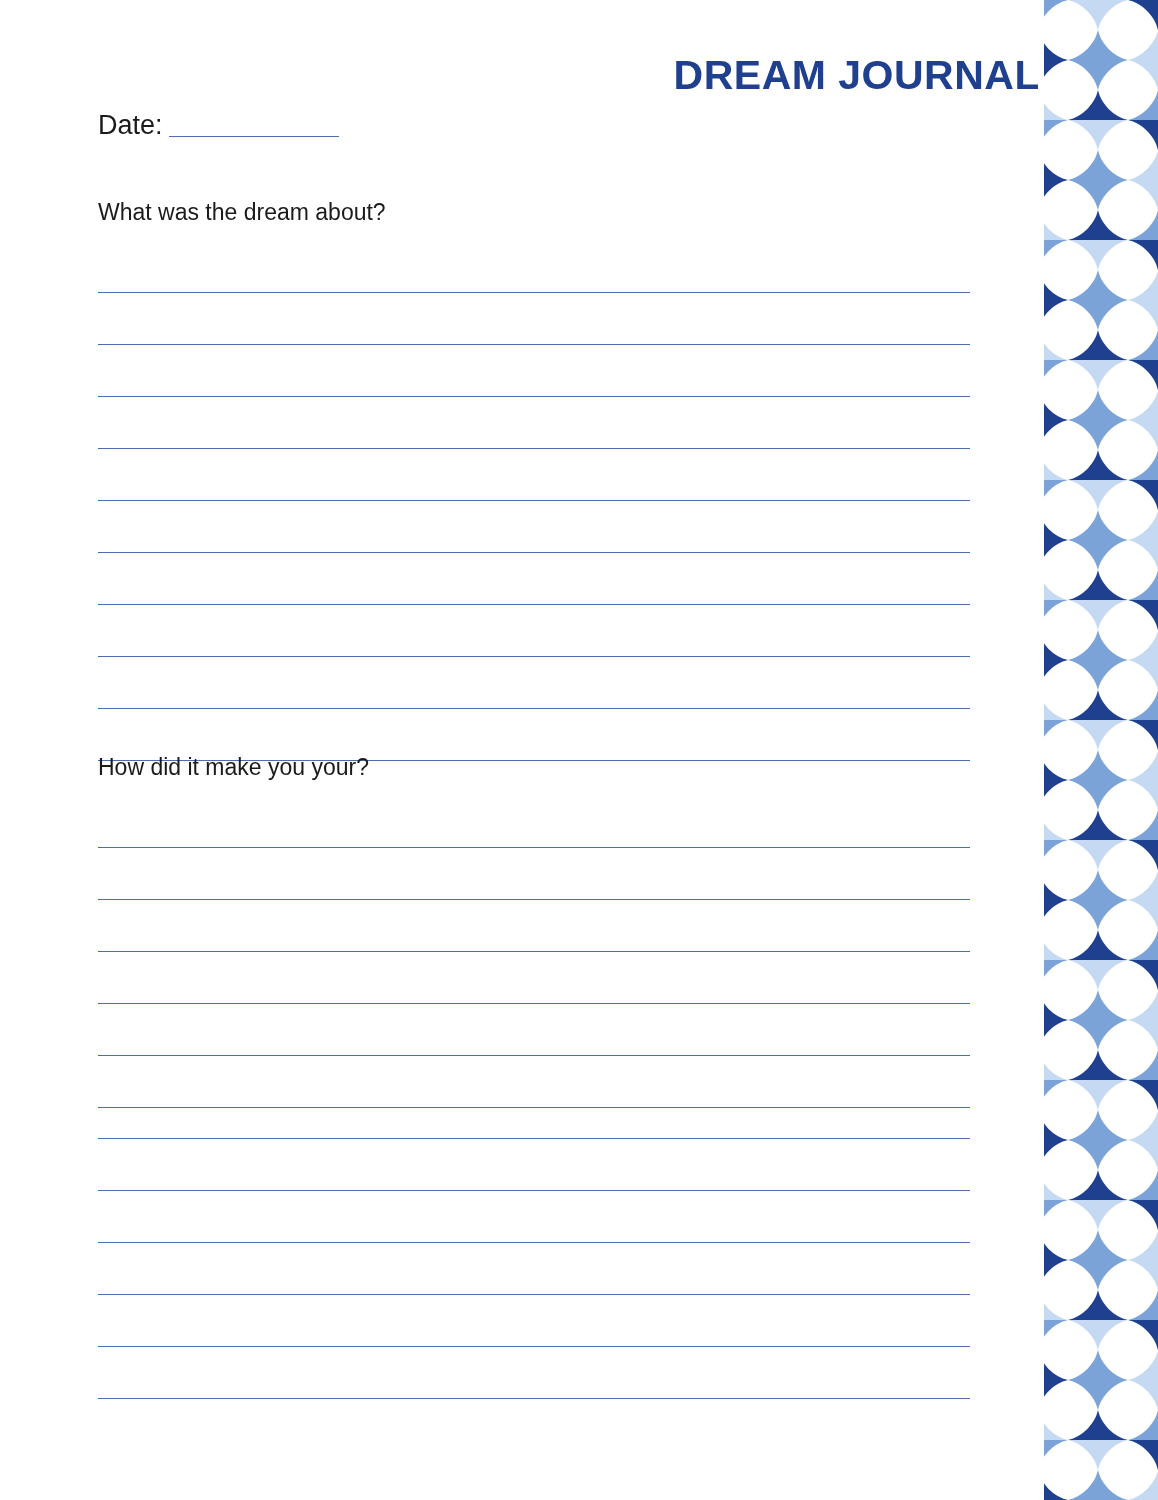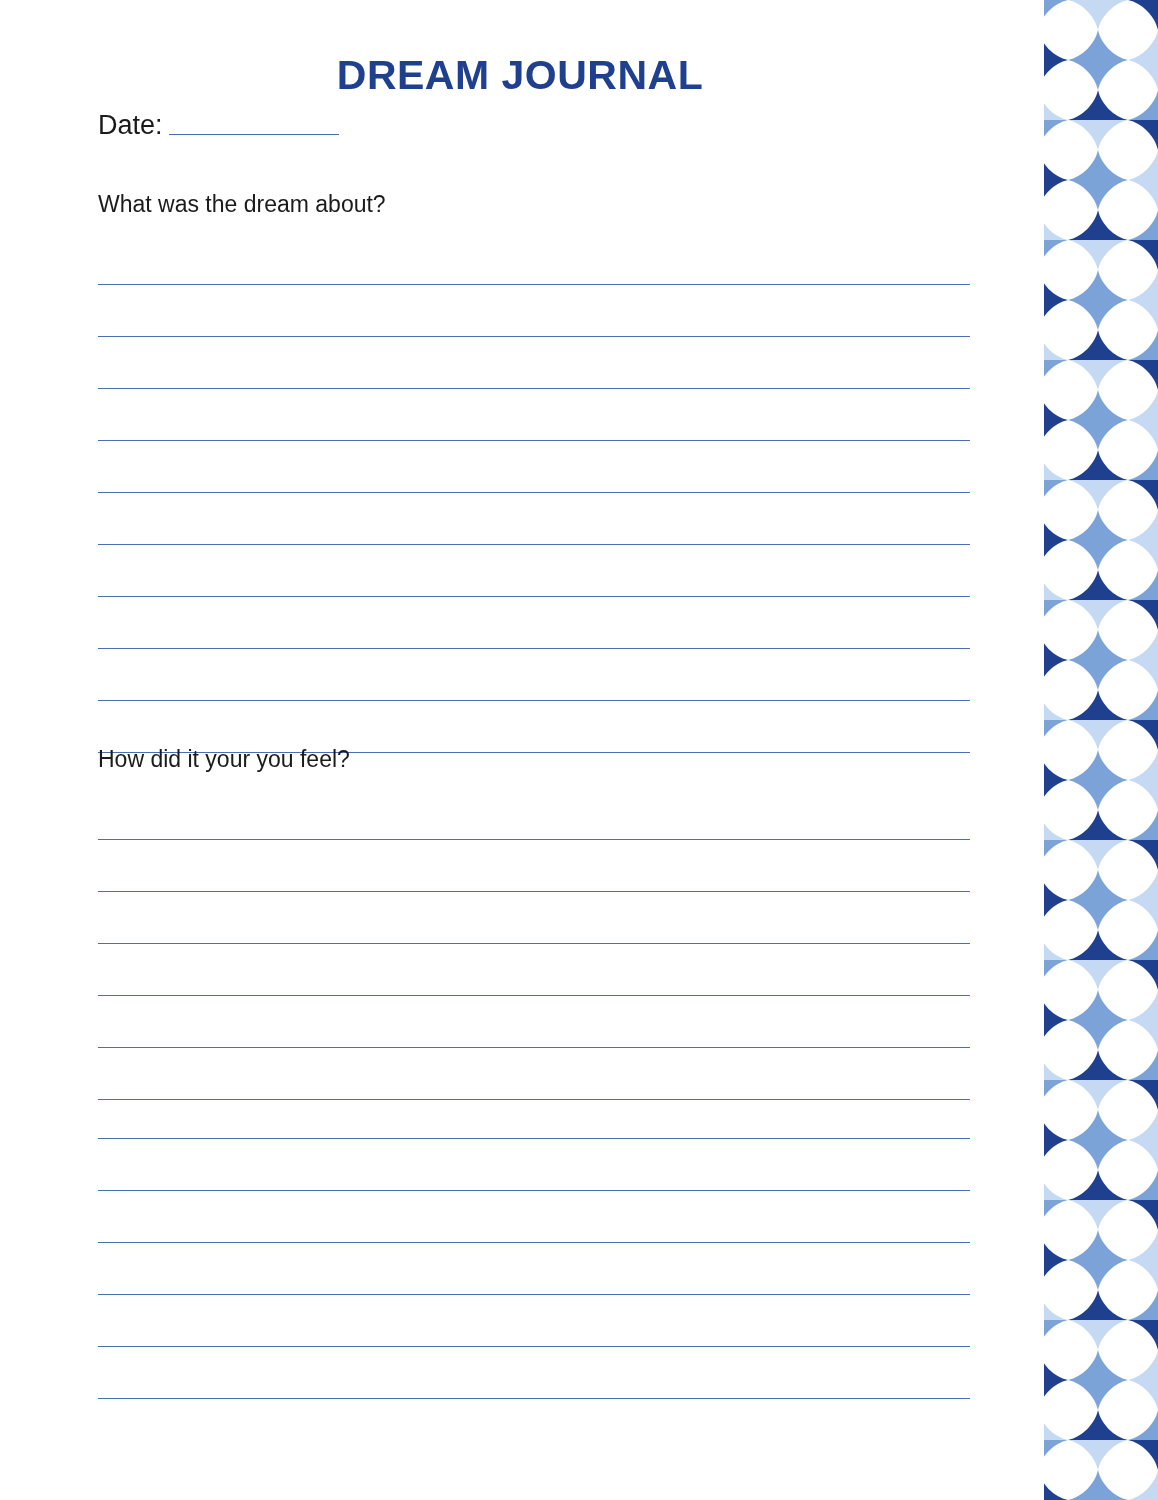--- a/index.html
+++ b/index.html
@@ -31,34 +31,34 @@
   .side-border svg {
     display: block;
   }
 
   
   .title {
     position: absolute;
     left: 0;
     top: 52px;
     width: 1040px;
-    text-align: center;
+    text-align: right;
     font-size: 41px;
     font-weight: bold;
     letter-spacing: 0.5px;
     color: #1f3f8f;
   }
 
   
   .date-row {
     position: absolute;
     left: 98px;
     top: 112px;
     display: flex;
-    align-items: flex-start;
+    align-items: center;
   }
   .date-label {
     font-size: 27px;
     color: #1b1b1b;
     line-height: 1;
   }
   .date-line {
     width: 170px;
     height: 22px;
     margin-left: 6px;
@@ -67,21 +67,21 @@
 
   
   .section {
     position: absolute;
     left: 98px;
     width: 872px;
   }
   .q-label {
     font-size: 23px;
     color: #1b1b1b;
-    margin: 8px 0 16px 0;
+    margin: 16px 0 16px 0;
     line-height: 1.3;
     white-space: nowrap;
   }
   .lines {
     display: block;
   }
   .line {
     height: 51px;
     border-bottom: 1.4px solid #4a6fae;
   }
@@ -115,21 +115,21 @@
       <div class="line"></div>
       <div class="line"></div>
       <div class="line"></div>
       <div class="line"></div>
       <div class="line"></div>
       <div class="line"></div>
     </div>
   </div>
 
   <div class="section" id="sec2">
-    <p class="q-label">How did it your you feel?</p>
+    <p class="q-label">How did it make you your?</p>
     <div class="lines">
       <div class="line first"></div>
       <div class="line"></div>
       <div class="line"></div>
       <div class="line"></div>
       <div class="line"></div>
       <div class="line"></div>
     </div>
   </div>
 

